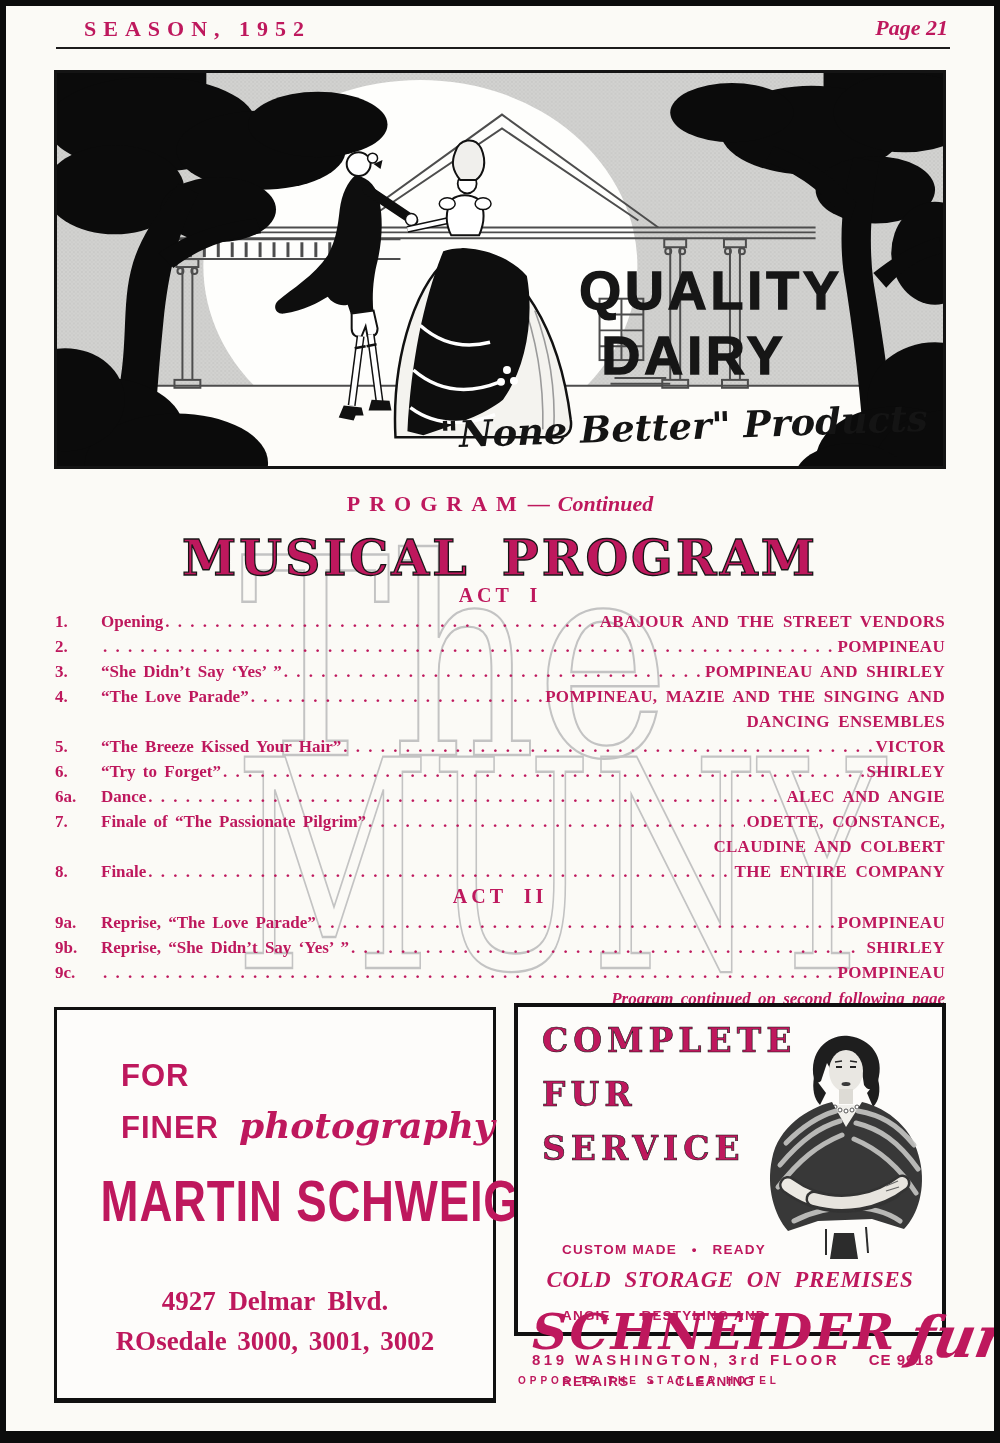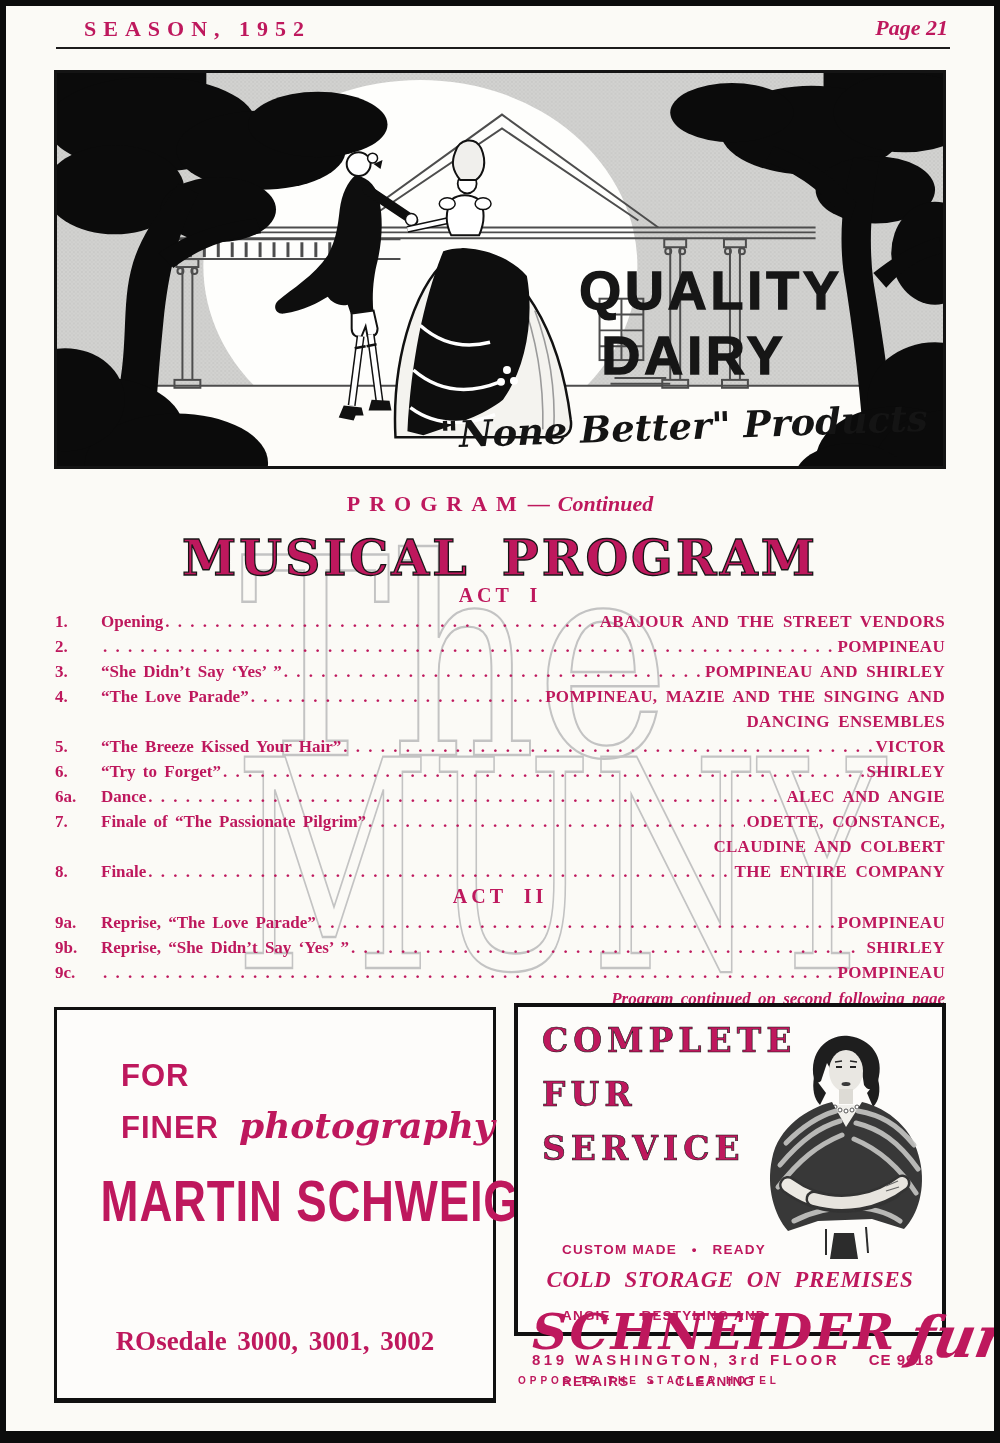--- a/index.html
+++ b/index.html
@@ -331,20 +331,21 @@
     </div>
   </div>
 
   <div class="schweig">
     <div class="sw-for">FOR</div>
     <div class="sw-finerrow">
       <span class="sw-finer">FINER</span>
       <span class="sw-photo">photography</span>
     </div>
     <div class="sw-name">MARTIN SCHWEIG</div>
+    <div class="sw-addr">4927 Delmar Blvd.</div>
     <div class="sw-phone">ROsedale 3000, 3001, 3002</div>
   </div>
 
   <div class="schneider">
     <div class="sn-h sn-h1">COMPLETE</div>
     <div class="sn-h sn-h2">FUR</div>
     <div class="sn-h sn-h3">SERVICE</div>
     <div class="sn-services">
       <div>CUSTOM MADE   •   READY</div>
       <div>ANGIE  •   RESTYLING AND</div>

